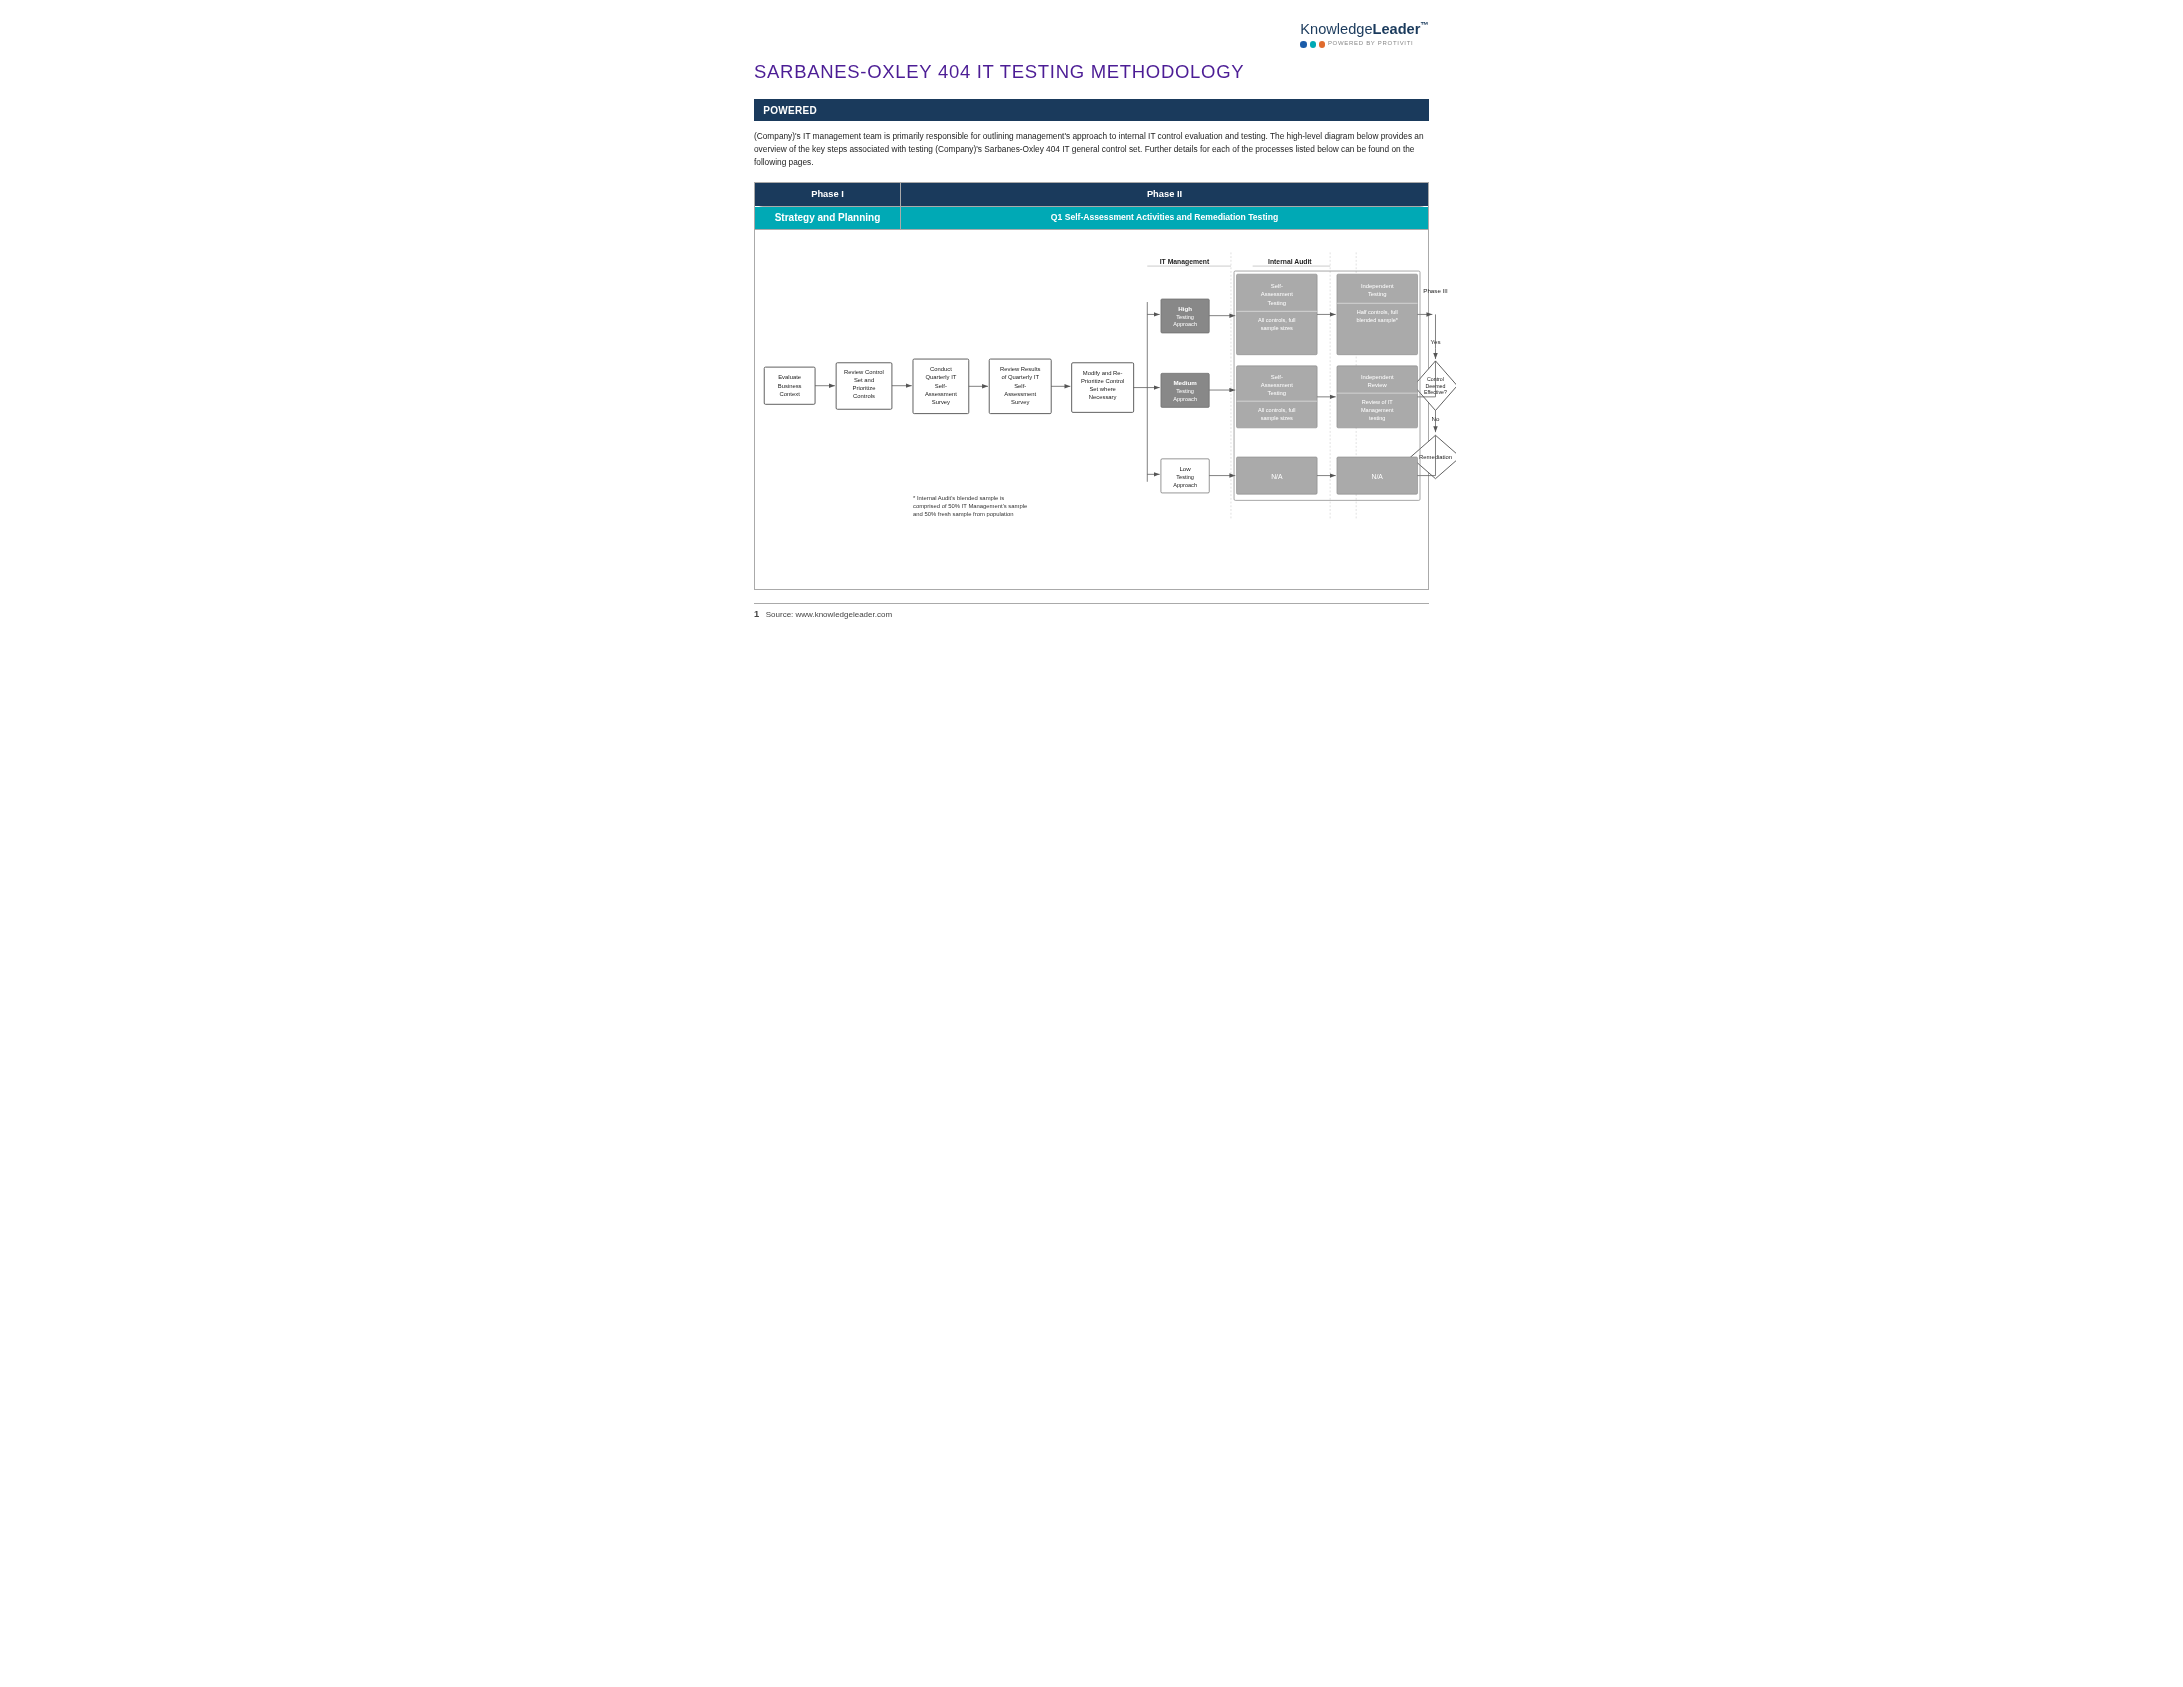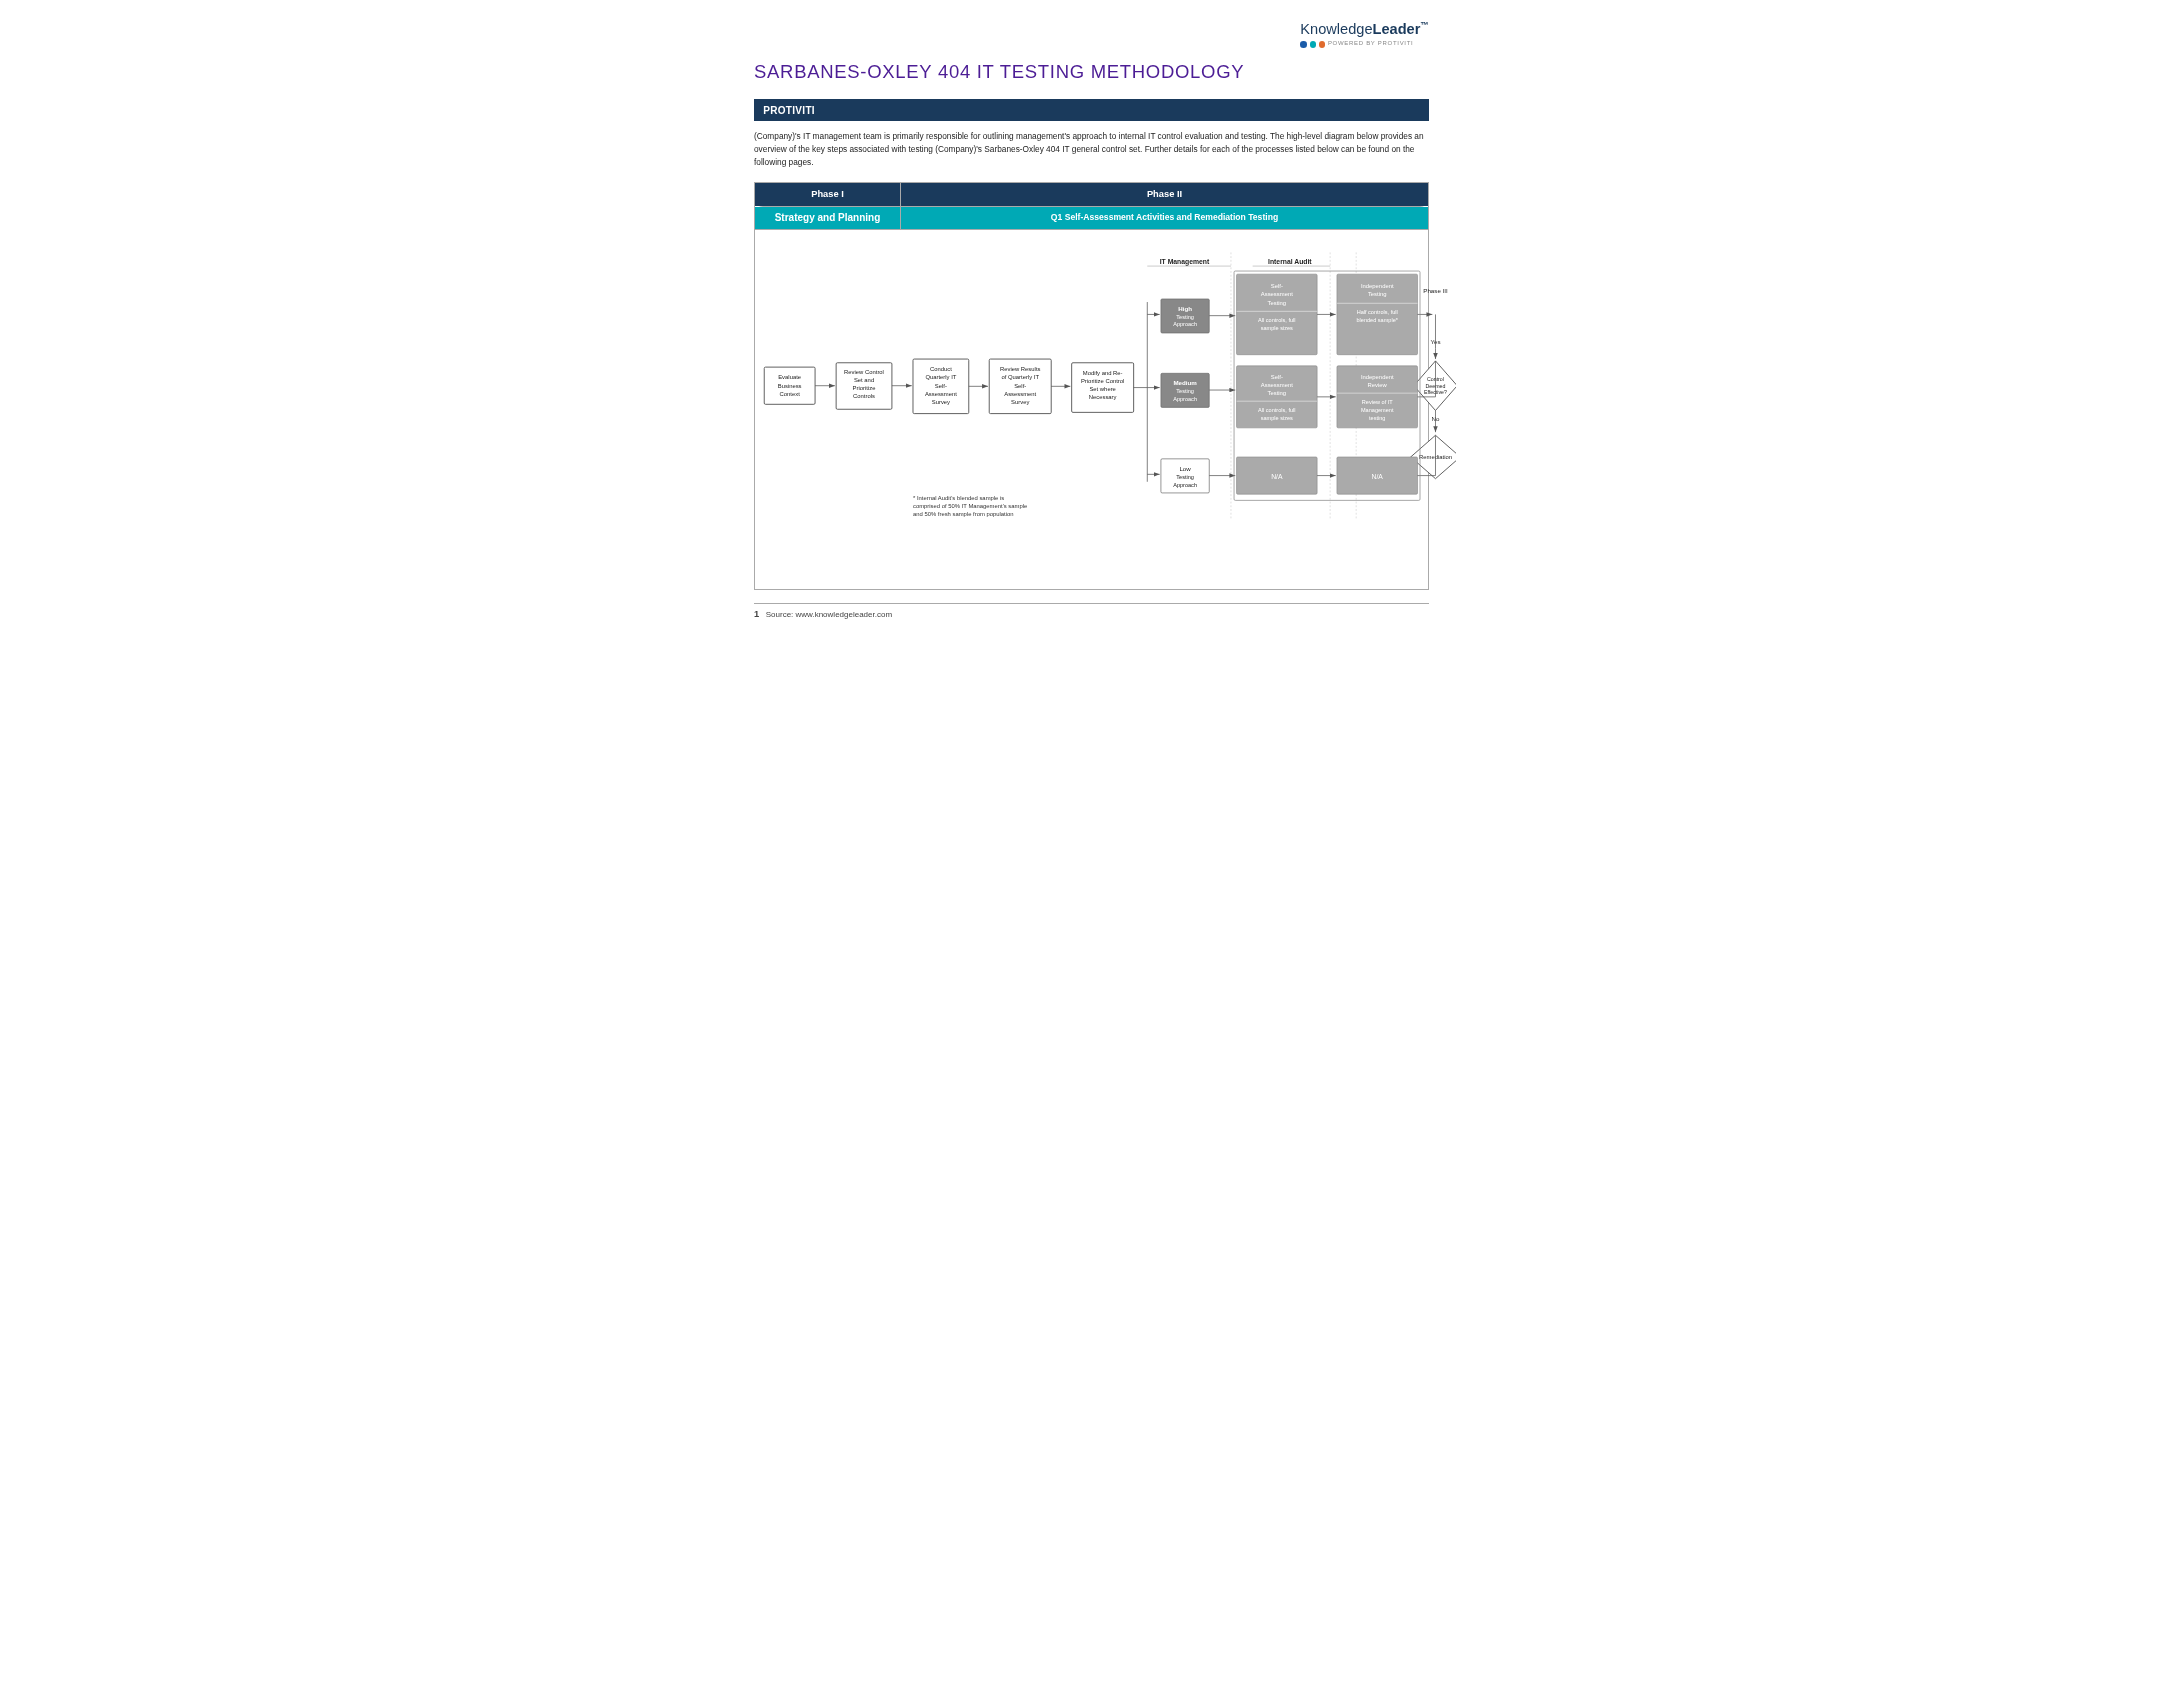--- a/index.html
+++ b/index.html
@@ -181,21 +181,21 @@
         <div class="dot dot-teal"></div>
         <div class="dot dot-orange"></div>
       </div>
       <span class="powered-text">POWERED BY PROTIVITI</span>
     </div>
   </div>
 </div>
 
 <h1 class="page-title">SARBANES-OXLEY 404 IT TESTING METHODOLOGY</h1>
 
-<div class="section-header">PROTIVITI</div>
+<div class="section-header">POWERED</div>
 
 <p class="overview-text">(Company)'s IT management team is primarily responsible for outlining management's approach to internal IT control evaluation and testing. The high-level diagram below provides an overview of the key steps associated with testing (Company)'s Sarbanes-Oxley 404 IT general control set. Further details for each of the processes listed below can be found on the following pages.</p>
 
 <div class="diagram-container">
 
   <div class="phase-headers">
     <div class="phase-header-1">Phase I</div>
     <div class="phase-header-2">Phase II</div>
   </div>
 

